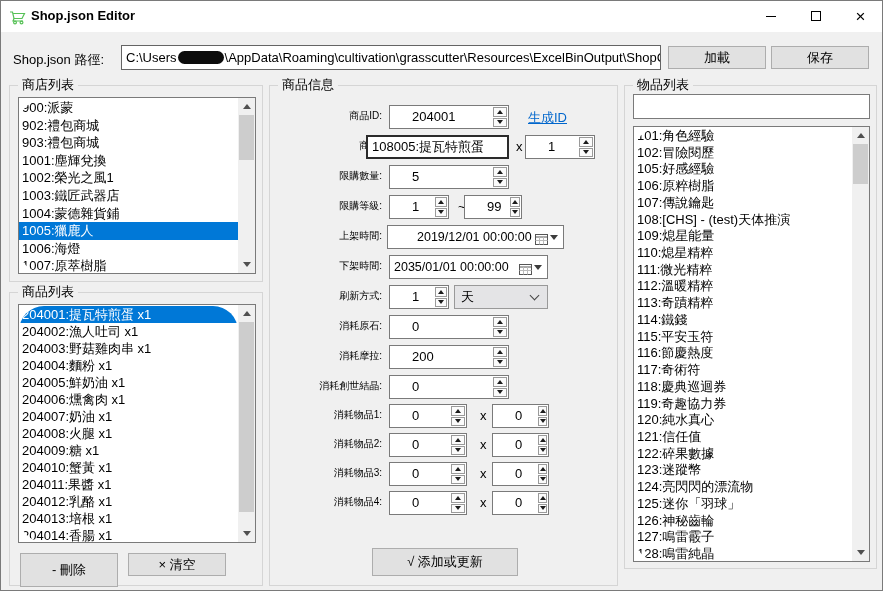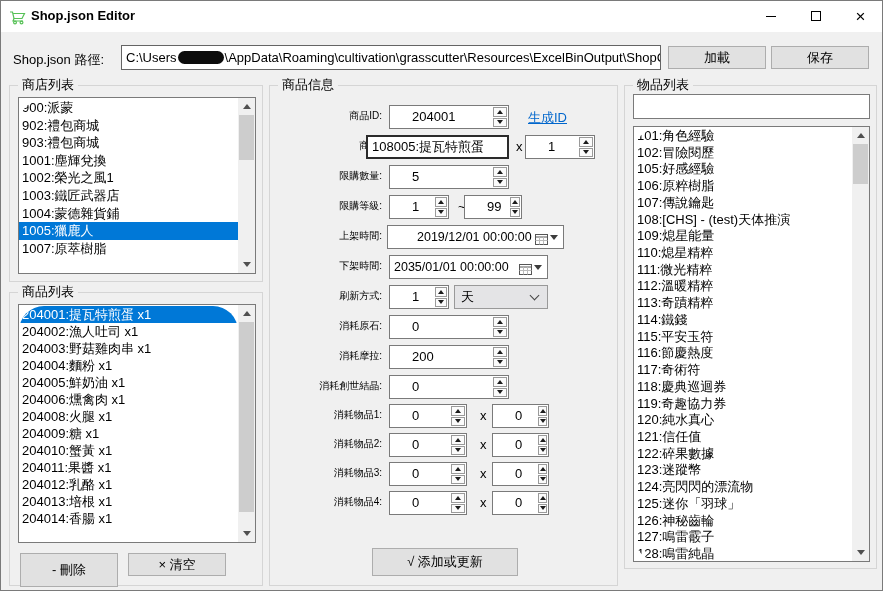--- a/index.html
+++ b/index.html
@@ -129,20 +129,21 @@
     <div class="listbox lb-shops">
       <div class="rows">
           <div class="lbi">900:派蒙</div>
           <div class="lbi">902:禮包商城</div>
           <div class="lbi">903:禮包商城</div>
           <div class="lbi">1001:塵輝兌換</div>
           <div class="lbi">1002:榮光之風1</div>
           <div class="lbi">1003:鐵匠武器店</div>
           <div class="lbi">1004:蒙德雜貨鋪</div>
           <div class="lbi sel">1005:獵鹿人</div>
+          <div class="lbi">1006:海燈</div>
           <div class="lbi">1007:原萃樹脂</div>
         </div>
       <div class="sbar">
         <div class="sb-btn">
             <span class="tri tri-up"></span>
           </div>
         <div class="sb-track">
             <div class="sb-thumb" style="top:0; height:45px;"></div>
           </div>
         <div class="sb-btn">
@@ -155,20 +156,21 @@
   <div class="group g-goods">
     <span class="gtitle">商品列表</span>
     <div class="listbox lb-goods">
       <div class="rows">
           <div class="lbi sel">204001:提瓦特煎蛋 x1</div>
           <div class="lbi">204002:漁人吐司 x1</div>
           <div class="lbi">204003:野菇雞肉串 x1</div>
           <div class="lbi">204004:麵粉 x1</div>
           <div class="lbi">204005:鮮奶油 x1</div>
           <div class="lbi">204006:燻禽肉 x1</div>
+          <div class="lbi">204007:奶油 x1</div>
           <div class="lbi">204008:火腿 x1</div>
           <div class="lbi">204009:糖 x1</div>
           <div class="lbi">204010:蟹黃 x1</div>
           <div class="lbi">204011:果醬 x1</div>
           <div class="lbi">204012:乳酪 x1</div>
           <div class="lbi">204013:培根 x1</div>
           <div class="lbi">204014:香腸 x1</div>
         </div>
       <div class="sbar">
         <div class="sb-btn">

